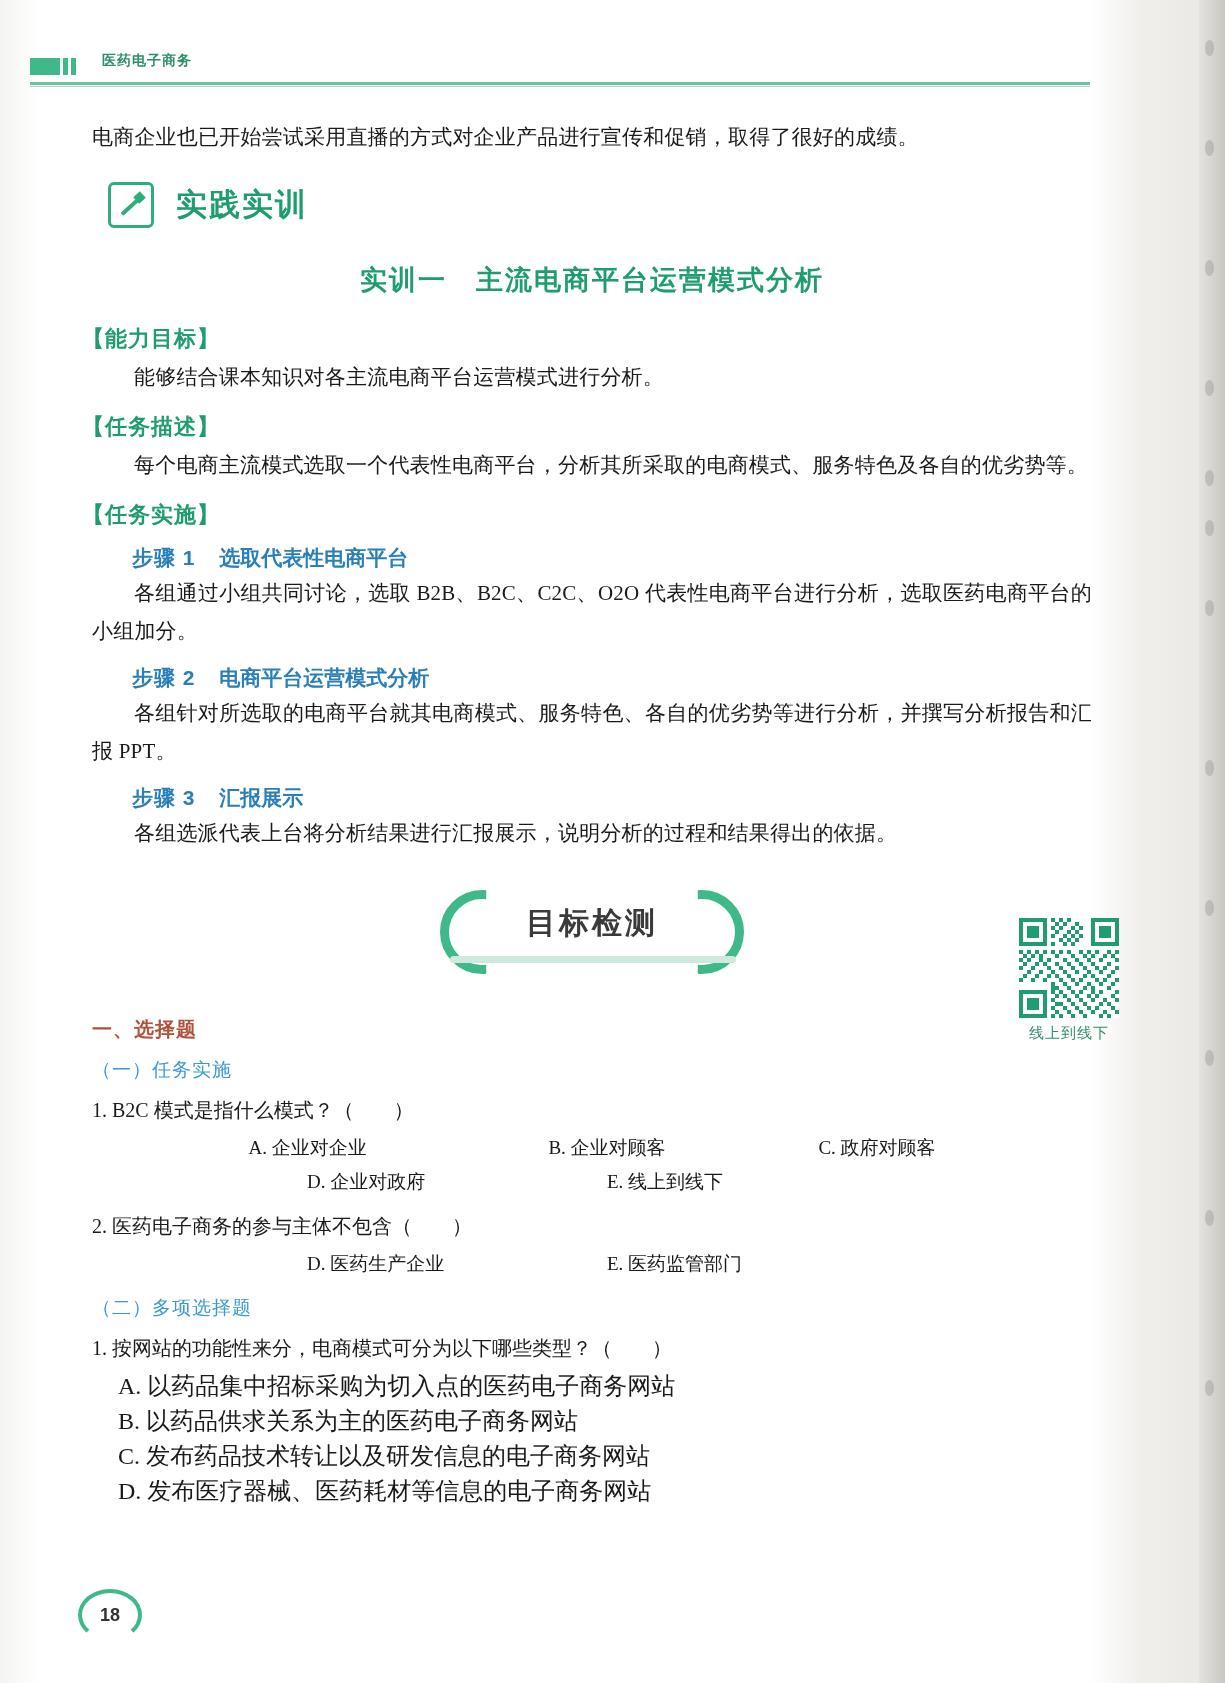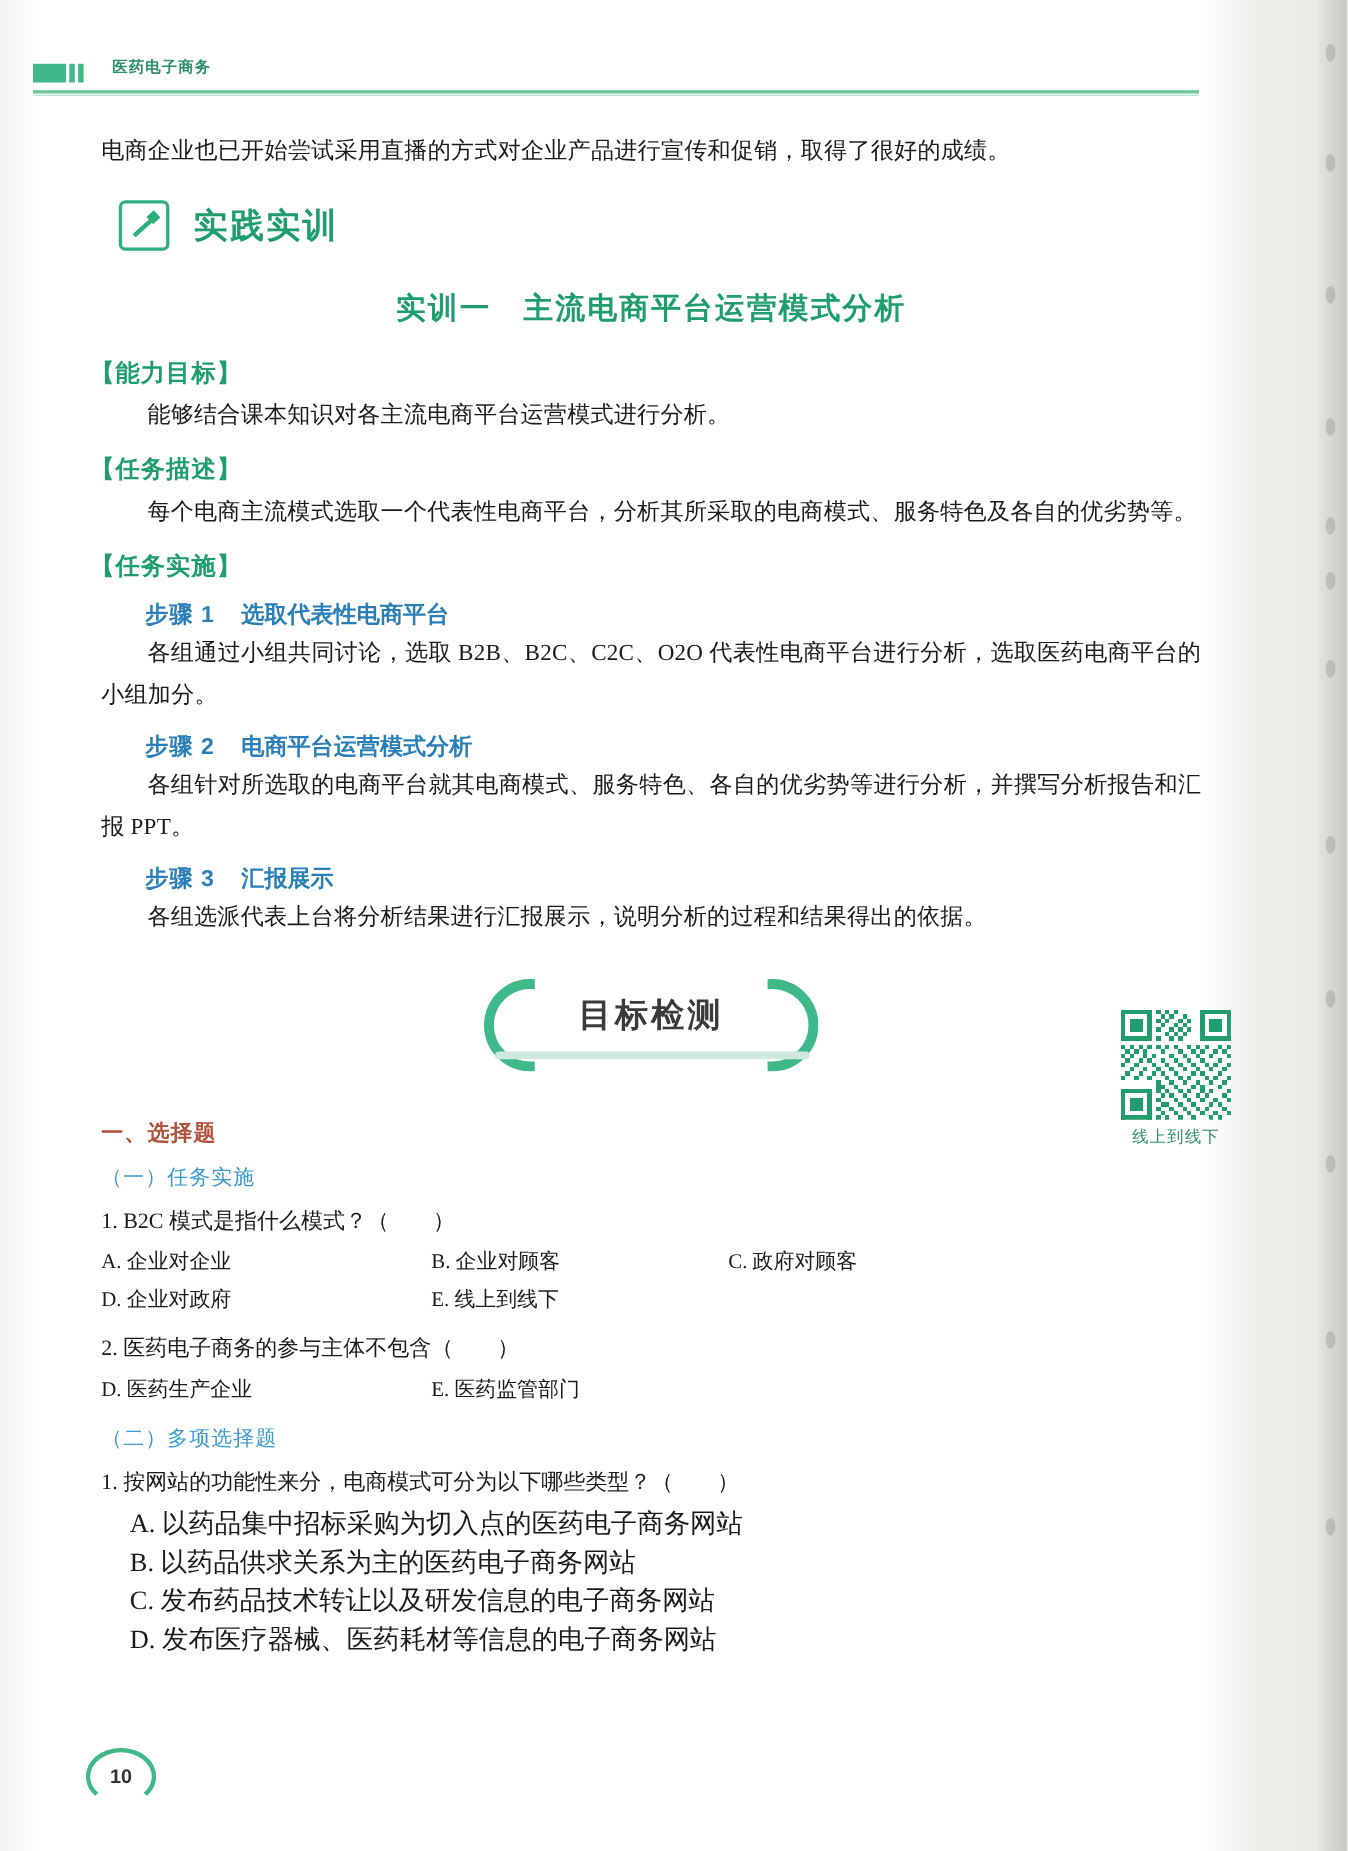--- a/index.html
+++ b/index.html
@@ -265,20 +265,21 @@
   }
   .q-stem {
     font-size: 20px;
     line-height: 34px;
     margin: 10px 0 4px 0;
   }
   .opt-row {
     display: flex;
     font-size: 19px;
     line-height: 34px;
+    justify-content: center;
   }
   .opt-row .o {
     flex: 0 0 auto;
   }
   .opt-row .o1 { width: 300px; }
   .opt-row .o2 { width: 270px; }
   .opt-list .opt-line {
     font-size: 24px;
     line-height: 35px;
     margin-left: 26px;
@@ -592,16 +593,16 @@
         <rect x="16" y="24" width="1" height="1"></rect>
           <rect x="20" y="24" width="1" height="1"></rect>
           <rect x="22" y="24" width="1" height="1"></rect>
       </g>
     </svg>
     <div class="qr-cap">线上到线下</div>
   </div>
 
   <div class="folio">
     <span class="ring"></span>
-    <span class="num">10</span>
+    <span class="num">18</span>
   </div>
 
 </div>
 
 </body></html>

